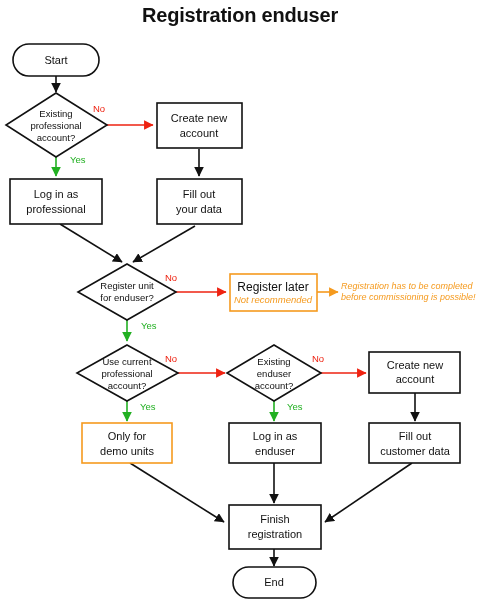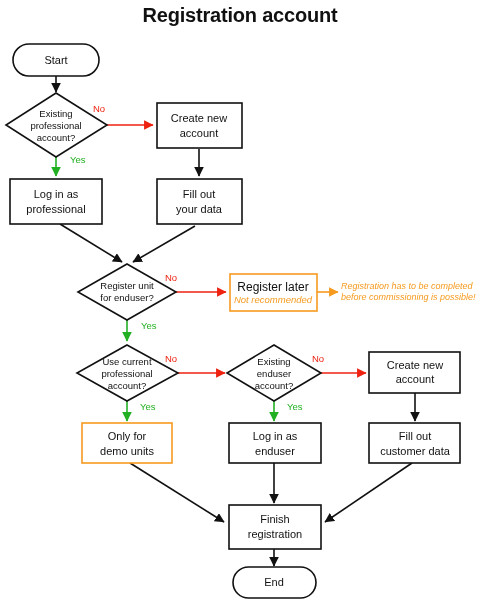--- a/index.html
+++ b/index.html
@@ -68,21 +68,21 @@
   .conn {
     fill: none;
     stroke-width: 1.6;
   }
 </style>
 </head>
 <body>
 
 <div id="page">
 
-  <div id="title">Registration account</div>
+  <div id="title">Registration enduser</div>
 
   <svg id="flow" width="480" height="608" viewBox="0 0 480 608">
     <defs>
       <marker id="ah-black" markerWidth="7" markerHeight="7" refX="5.6" refY="3" orient="auto" markerUnits="strokeWidth">
         <path d="M0,0 L6,3 L0,6 z" fill="#111111"></path>
       </marker>
       <marker id="ah-red" markerWidth="7" markerHeight="7" refX="5.6" refY="3" orient="auto" markerUnits="strokeWidth">
         <path d="M0,0 L6,3 L0,6 z" fill="#ee2211"></path>
       </marker>
       <marker id="ah-green" markerWidth="7" markerHeight="7" refX="5.6" refY="3" orient="auto" markerUnits="strokeWidth">

